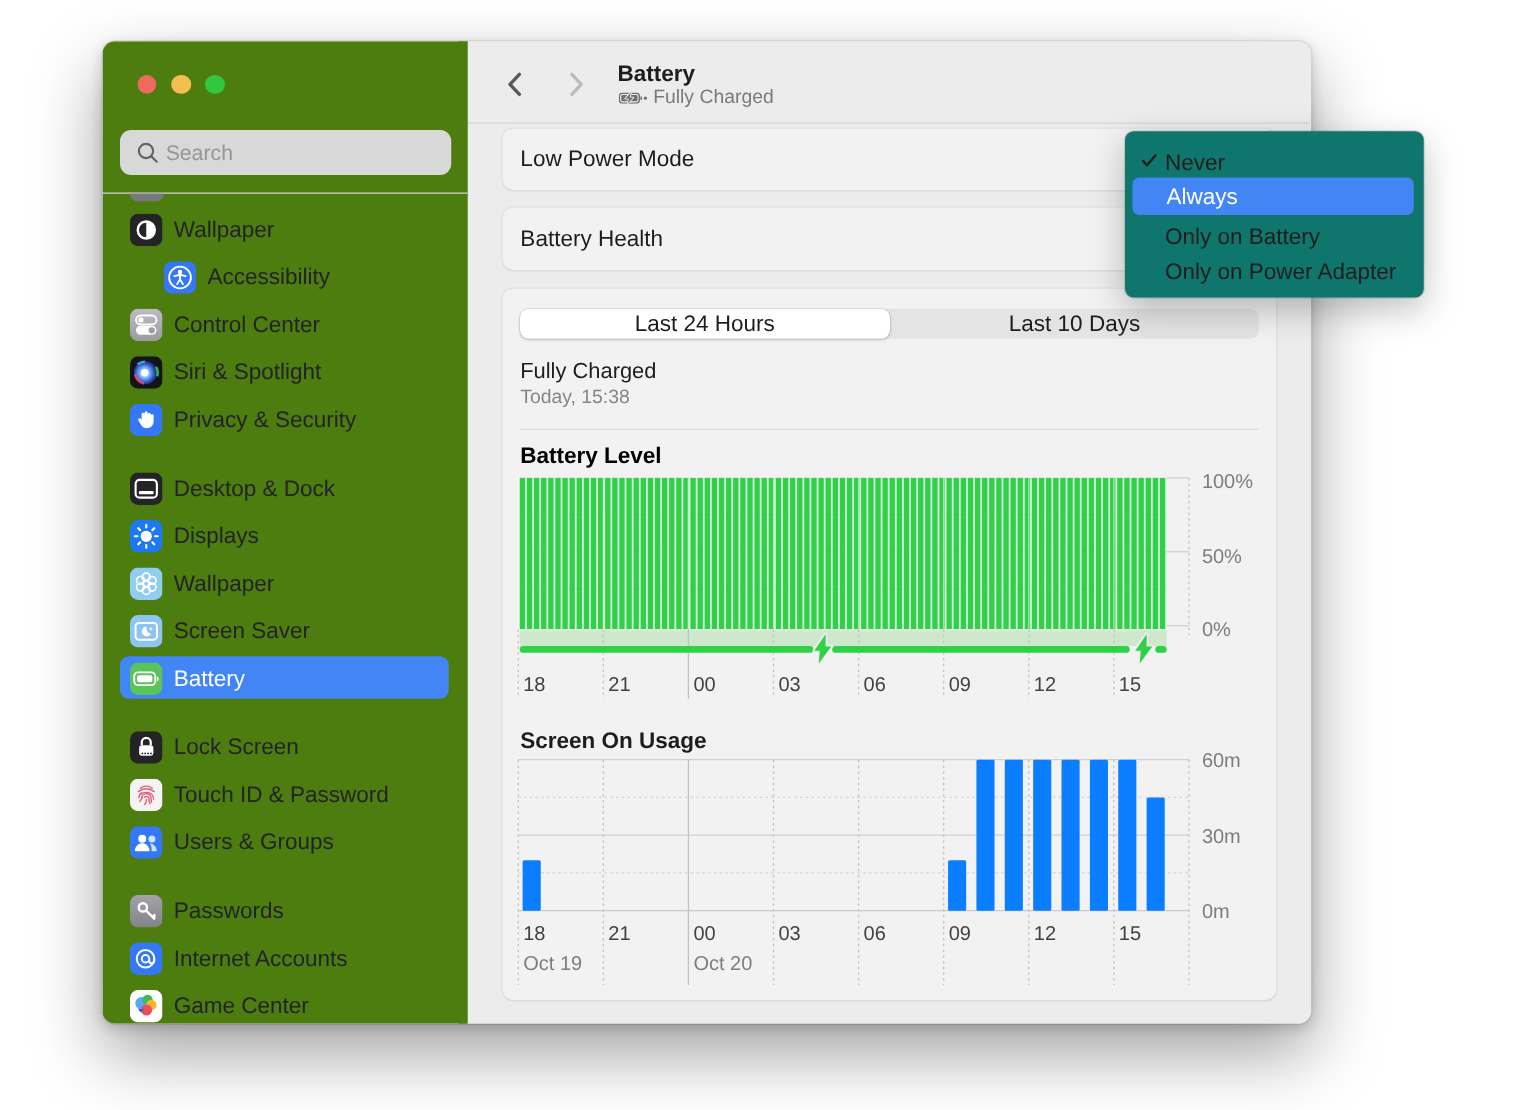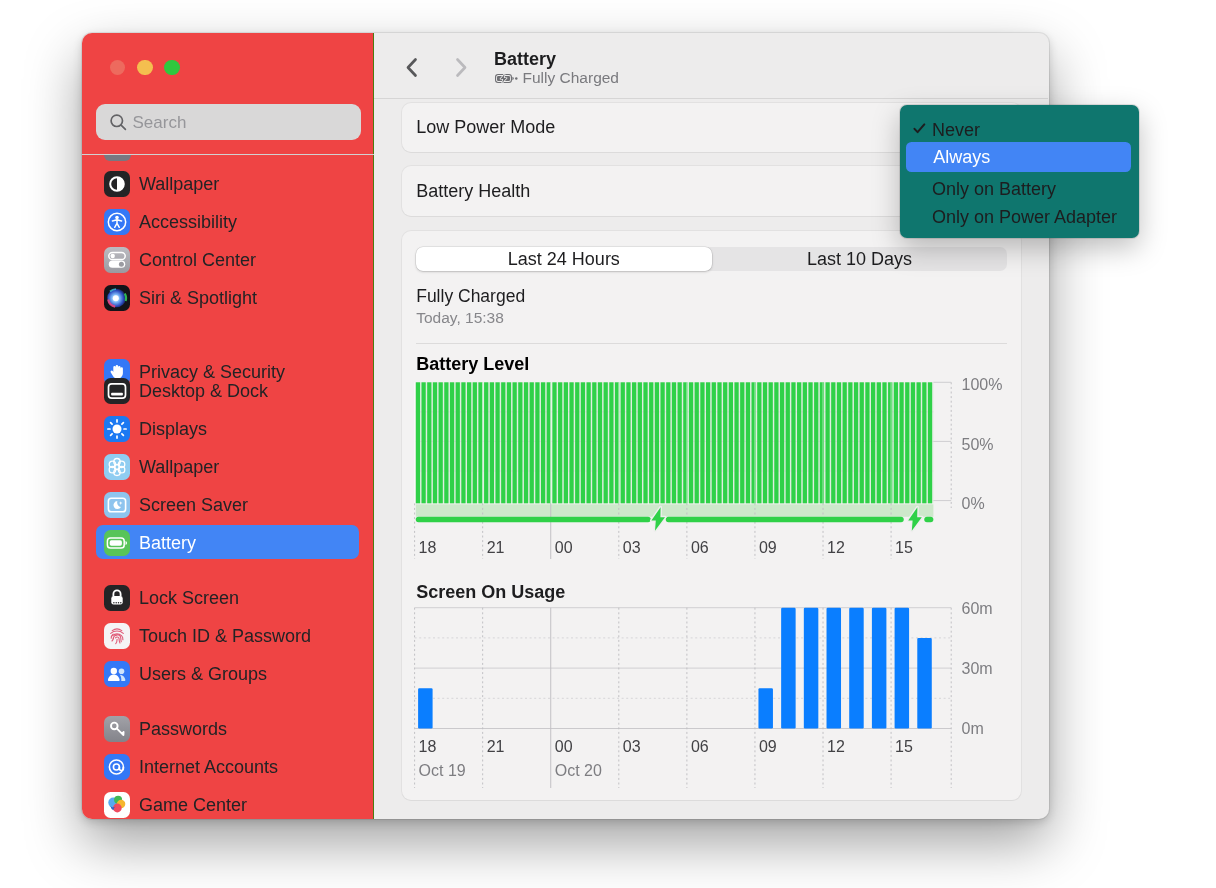--- a/index.html
+++ b/index.html
@@ -5,21 +5,21 @@
 <style>
   * { margin:0; padding:0; box-sizing:border-box; }
   html,body { width:1216px; height:888px; overflow:hidden; }
   body { font-family:"Liberation Sans", sans-serif; background:#ffffff; position:relative; }
   .abs { position:absolute; }
   #window { position:absolute; left:82px; top:33px; width:967px; height:786px;
     border-radius:10px; background:#edecec;
     box-shadow: 0 3px 10px rgba(0,0,0,.16), 0 24px 55px rgba(0,0,0,.37), 0 0 0 1px rgba(0,0,0,.07);
     overflow:hidden; }
   #sidebar { position:absolute; left:0; top:0; width:292.3px; height:786px;
-    background:#ef4444; border-right:1px solid #4d7c0f; }
+    background:#4d7c0f; border-right:7px solid #4d7c0f; }
   .tl { position:absolute; top:26.7px; width:15.5px; height:15.5px; border-radius:50%; }
   #search { position:absolute; left:14px; top:71px; width:264.5px; height:36px; background:#d9d8d8; border-radius:9px; }
   .item { position:absolute; left:22px; height:26px; width:262px; }
   .item .ic { position:absolute; left:0; top:0; width:26px; height:26px; }
   .item .ic svg { display:block; }
   .item .lb { position:absolute; left:35px; top:13px; transform:translateY(-50%); font-size:18px; color:#232325; white-space:nowrap; }
   .hairline { position:absolute; background:#d6d5d5; }
   .card { position:absolute; left:319.8px; background:#f3f2f2; border-radius:9px;
     box-shadow:0 0 0 1px rgba(0,0,0,.045), 0 1px 1px rgba(0,0,0,.03); }
   .rowlabel { position:absolute; left:14.5px; top:50%; transform:translateY(-50%); font-size:18px; color:#1d1d1f; }
@@ -262,21 +262,21 @@
 <div class="item" style="top:138px;">
         <div class="ic">
           <svg width="26" height="26" viewBox="0 0 26 26">
             <rect x="0" y="0" width="26" height="26" rx="6.5" fill="#242426"></rect>
             <circle cx="13" cy="13" r="6.8" fill="none" stroke="#fff" stroke-width="2"></circle>
             <path d="M13 6.2 A6.8 6.8 0 0 1 13 19.8 L13 6.2 Z" fill="#fff"></path>
           </svg>
         </div>
         <div class="lb">Wallpaper</div>
       </div>
-<div class="item" style="top:176px;">
+<div class="item" style="top:176px;margin-left:27px;">
         <div class="ic">
           <svg width="26" height="26" viewBox="0 0 26 26">
             <rect x="0" y="0" width="26" height="26" rx="6.5" fill="#3478f6"></rect>
             <circle cx="13" cy="13" r="8.7" fill="none" stroke="#fff" stroke-width="1.5"></circle>
             <circle cx="13" cy="8.5" r="1.8" fill="#fff"></circle>
             <path d="M13 10.8 L8.4 11.9 M13 10.8 L17.6 11.9 M13 10.8 L13 14.3 L10.7 18.3 M13 14.3 L15.3 18.3" stroke="#fff" stroke-width="1.5" fill="none" stroke-linecap="round"></path>
           </svg>
         </div>
         <div class="lb">Accessibility</div>
       </div>
@@ -308,21 +308,21 @@
             <rect x="0" y="0" width="26" height="26" rx="6.5" fill="#131318"></rect>
             <circle cx="12.6" cy="13" r="9.3" fill="url(#siriG)"></circle>
             <path d="M4.2 14.5 a9 9 0 0 0 7 7.2" stroke="#f0487c" stroke-width="2.2" fill="none" opacity="0.85"></path>
             <path d="M20.8 8.5 a9 9 0 0 1 0.9 7.5" stroke="#31c958" stroke-width="2" fill="none" opacity="0.9"></path>
             <path d="M6 6.5 a9 9 0 0 1 6-2.3" stroke="#45d5e8" stroke-width="1.8" fill="none" opacity="0.7"></path>
             <circle cx="11.8" cy="13.2" r="3" fill="#ffffff" opacity="0.95"></circle>
           </svg>
         </div>
         <div class="lb">Siri &amp; Spotlight</div>
       </div>
-<div class="item" style="top:290px;margin-top:36px;">
+<div class="item" style="top:290px;">
         <div class="ic">
           <svg width="26" height="26" viewBox="0 0 26 26">
             <rect x="0" y="0" width="26" height="26" rx="6.5" fill="#3478f6"></rect>
             <path d="M9.3 13.1 V8.3 a1.2 1.2 0 0 1 2.4 0 V7.1 a1.2 1.2 0 0 1 2.4 0 V8.3 a1.2 1.2 0 0 1 2.4 0 v1.1 a1.2 1.2 0 0 1 2.4 0 v4.3 c0 3.5-2.3 5.8-5.4 5.8 -2.5 0-3.7-1.1-5-3.2 l-1.7-2.8 c-0.9-1.5 1.2-2.7 2.1-1.3 l0.4 0.9z" fill="#fff"></path>
           </svg>
         </div>
         <div class="lb">Privacy &amp; Security</div>
       </div>
 <div class="item" style="top:345px;">
         <div class="ic">

